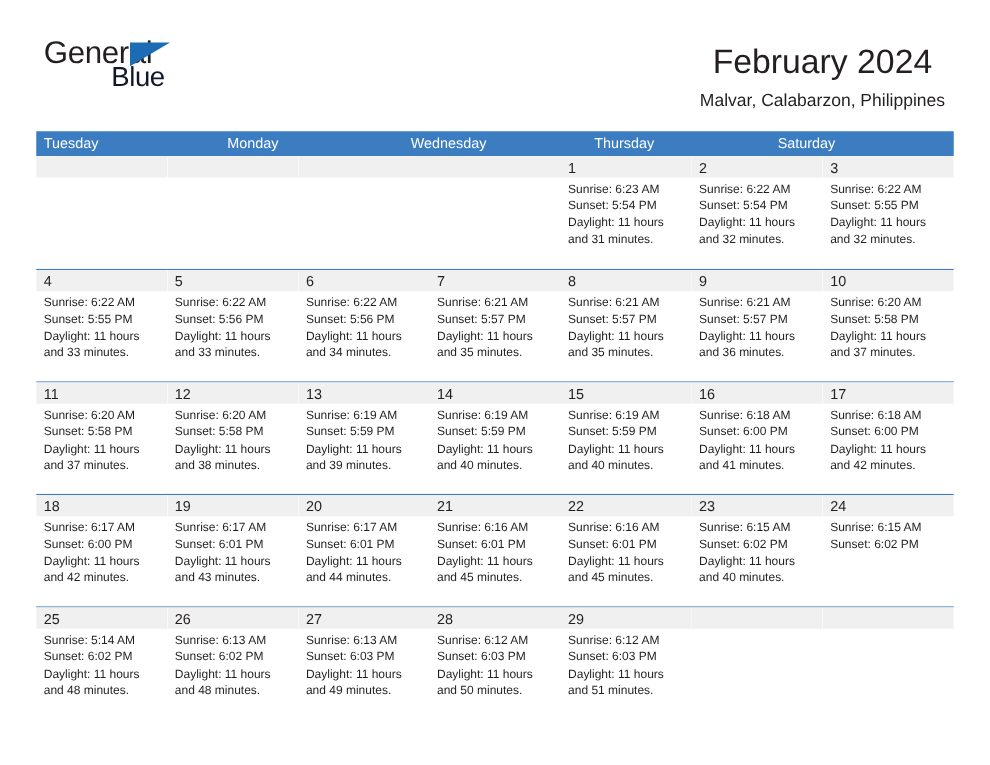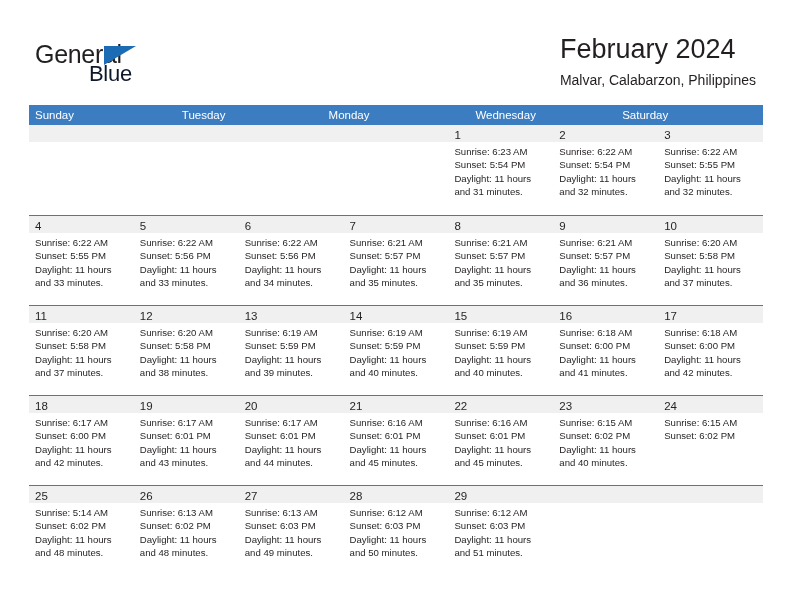--- a/index.html
+++ b/index.html
@@ -26,21 +26,21 @@
   .header {
     position: absolute;
     left: 0;
     top: 0;
     width: 792px;
     height: 104px;
   }
   .logo {
     position: absolute;
     left: 35px;
-    top: 40px;
+    top: 28px;
     width: 200px;
     height: 46px;
     text-decoration: underline;
   }
   .logo-general {
     position: absolute;
     left: 0;
     top: 0;
     font-size: 25px;
     letter-spacing: -0.3px;
@@ -63,21 +63,21 @@
     font-size: 22px;
     letter-spacing: -0.3px;
     color: #0f172a;
     font-family: "Liberation Sans", sans-serif;
   }
 
   .title-block {
     position: absolute;
     right: 36px;
     top: 33px;
-    text-align: left;
+    text-align: center;
   }
   .cal-title {
     font-size: 27px;
     color: #231f20;
     line-height: 32px;
     white-space: nowrap;
   }
   .cal-subtitle {
     font-size: 14px;
     color: #231f20;
@@ -167,24 +167,24 @@
     <div class="title-block">
       <div class="cal-title">February 2024</div>
       <div class="cal-subtitle">Malvar, Calabarzon, Philippines</div>
     </div>
 
   </div>
 
   <div class="calendar">
 
     <div class="dow-row">
-      <div class="dow">Sunday</div>
       <div class="dow">Tuesday</div>
       <div class="dow">Monday</div>
       <div class="dow">Wednesday</div>
+      <div class="dow">Thursday</div>
       <div class="dow">Saturday</div>
     </div>
 
     <div id="weeks-container">
         <div class="week first">
           <div class="cell empty">
             <div class="numband"><span class="daynum"></span></div>
           </div>
           <div class="cell empty">
             <div class="numband"><span class="daynum"></span></div>

